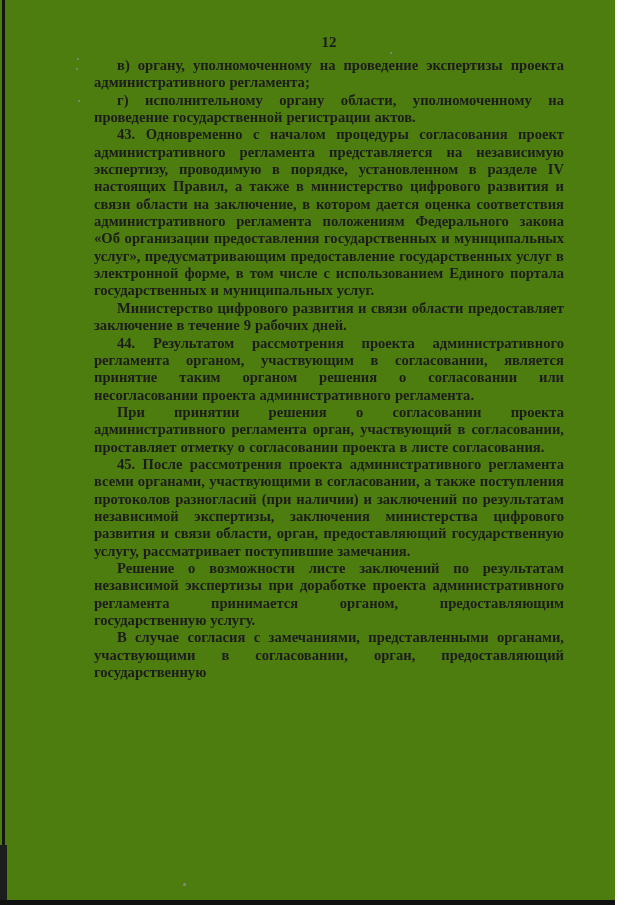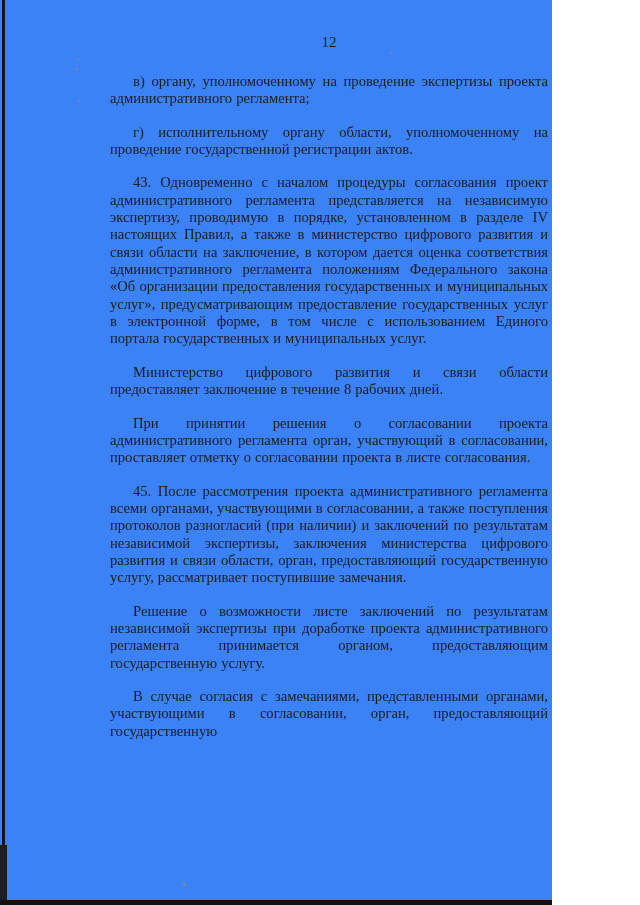--- a/index.html
+++ b/index.html
@@ -2,45 +2,46 @@
 <html lang="ru"><head>
 <meta charset="utf-8">
 <style>
   html, body {
     margin: 0;
     padding: 0;
     background: #ffffff;
   }
   .scan-page {
     position: relative;
-    width: 552px;
+    width: 615px;
     height: 905px;
-    background: #3b82f6;
+    background: #4d7c0f;
     overflow: hidden;
     font-family: "Liberation Serif", "DejaVu Serif", serif;
     color: #1c1c1c;
+    font-weight: bold;
   }
   .page-number {
     position: absolute;
     top: 33px;
     left: 94px;
     width: 470px;
     text-align: center;
     font-size: 15px;
     line-height: 18px;
     color: #1c1c1c;
   }
   .text-column {
     position: absolute;
     top: 57px;
     left: 94px;
     width: 470px;
   }
   .text-column p {
-    margin: 16px;
+    margin: 0;
     padding: 0;
     text-indent: 23px;
     text-align: justify;
     font-size: 14.6px;
     line-height: 17.35px;
     word-spacing: 0.4px;
     color: #1c1c1c;
   }
   
   .scan-edge-left {
@@ -90,21 +91,22 @@
 <body>
 
 <div class="scan-page">
 
   <div class="page-number">12</div>
 
   <div class="text-column">
     <p>в) органу, уполномоченному на проведение экспертизы проекта административного регламента;</p>
     <p>г) исполнительному органу области, уполномоченному на проведение государственной регистрации актов.</p>
     <p>43. Одновременно с началом процедуры согласования проект административного регламента представляется на независимую экспертизу, проводимую в порядке, установленном в разделе IV настоящих Правил, а также в министерство цифрового развития и связи области на заключение, в котором дается оценка соответствия административного регламента положениям Федерального закона «Об организации предоставления государственных и муниципальных услуг», предусматривающим предоставление государственных услуг в электронной форме, в том числе с использованием Единого портала государственных и муниципальных услуг.</p>
-    <p>Министерство цифрового развития и связи области предоставляет заключение в течение 8 рабочих дней.</p>
+    <p>Министерство цифрового развития и связи области предоставляет заключение в течение 9 рабочих дней.</p>
+    <p>44. Результатом рассмотрения проекта административного регламента органом, участвующим в согласовании, является принятие таким органом решения о согласовании или несогласовании проекта административного регламента.</p>
     <p>При принятии решения о согласовании проекта административного регламента орган, участвующий в согласовании, проставляет отметку о согласовании проекта в листе согласования.</p>
     <p>45. После рассмотрения проекта административного регламента всеми органами, участвующими в согласовании, а также поступления протоколов разногласий (при наличии) и заключений по результатам независимой экспертизы, заключения министерства цифрового развития и связи области, орган, предоставляющий государственную услугу, рассматривает поступившие замечания.</p>
     <p>Решение о возможности листе заключений по результатам независимой экспертизы при доработке проекта административного регламента принимается органом, предоставляющим государственную услугу.</p>
     <p>В случае согласия с замечаниями, представленными органами, участвующими в согласовании, орган, предоставляющий государственную</p>
   </div>
 
   <div class="scan-edge-left"></div>
   <div class="scan-edge-left-blob"></div>
   <div class="scan-edge-right"></div>
   <div class="scan-edge-bottom"></div>

